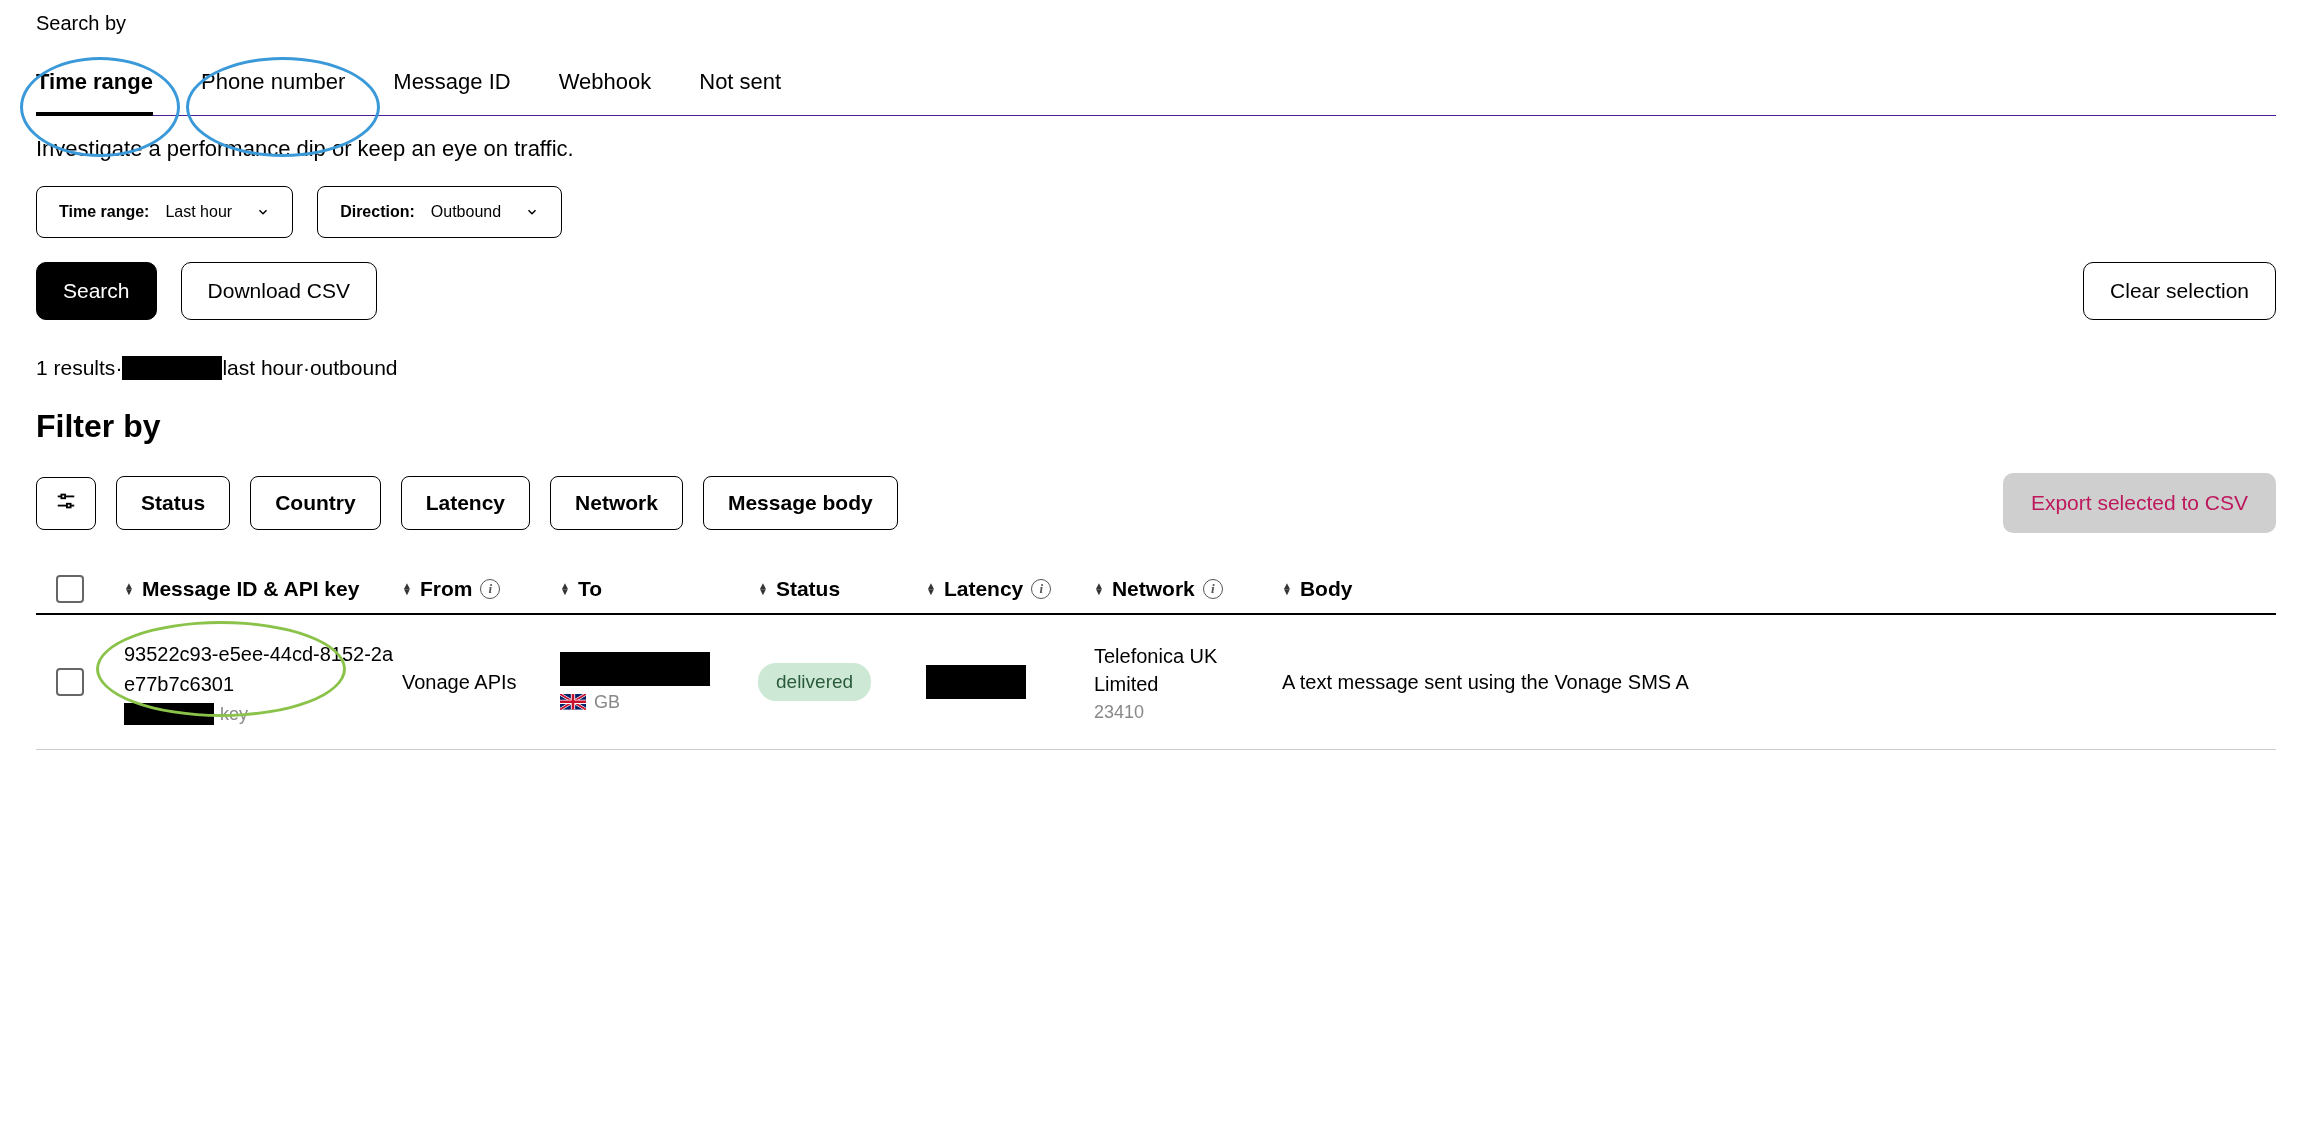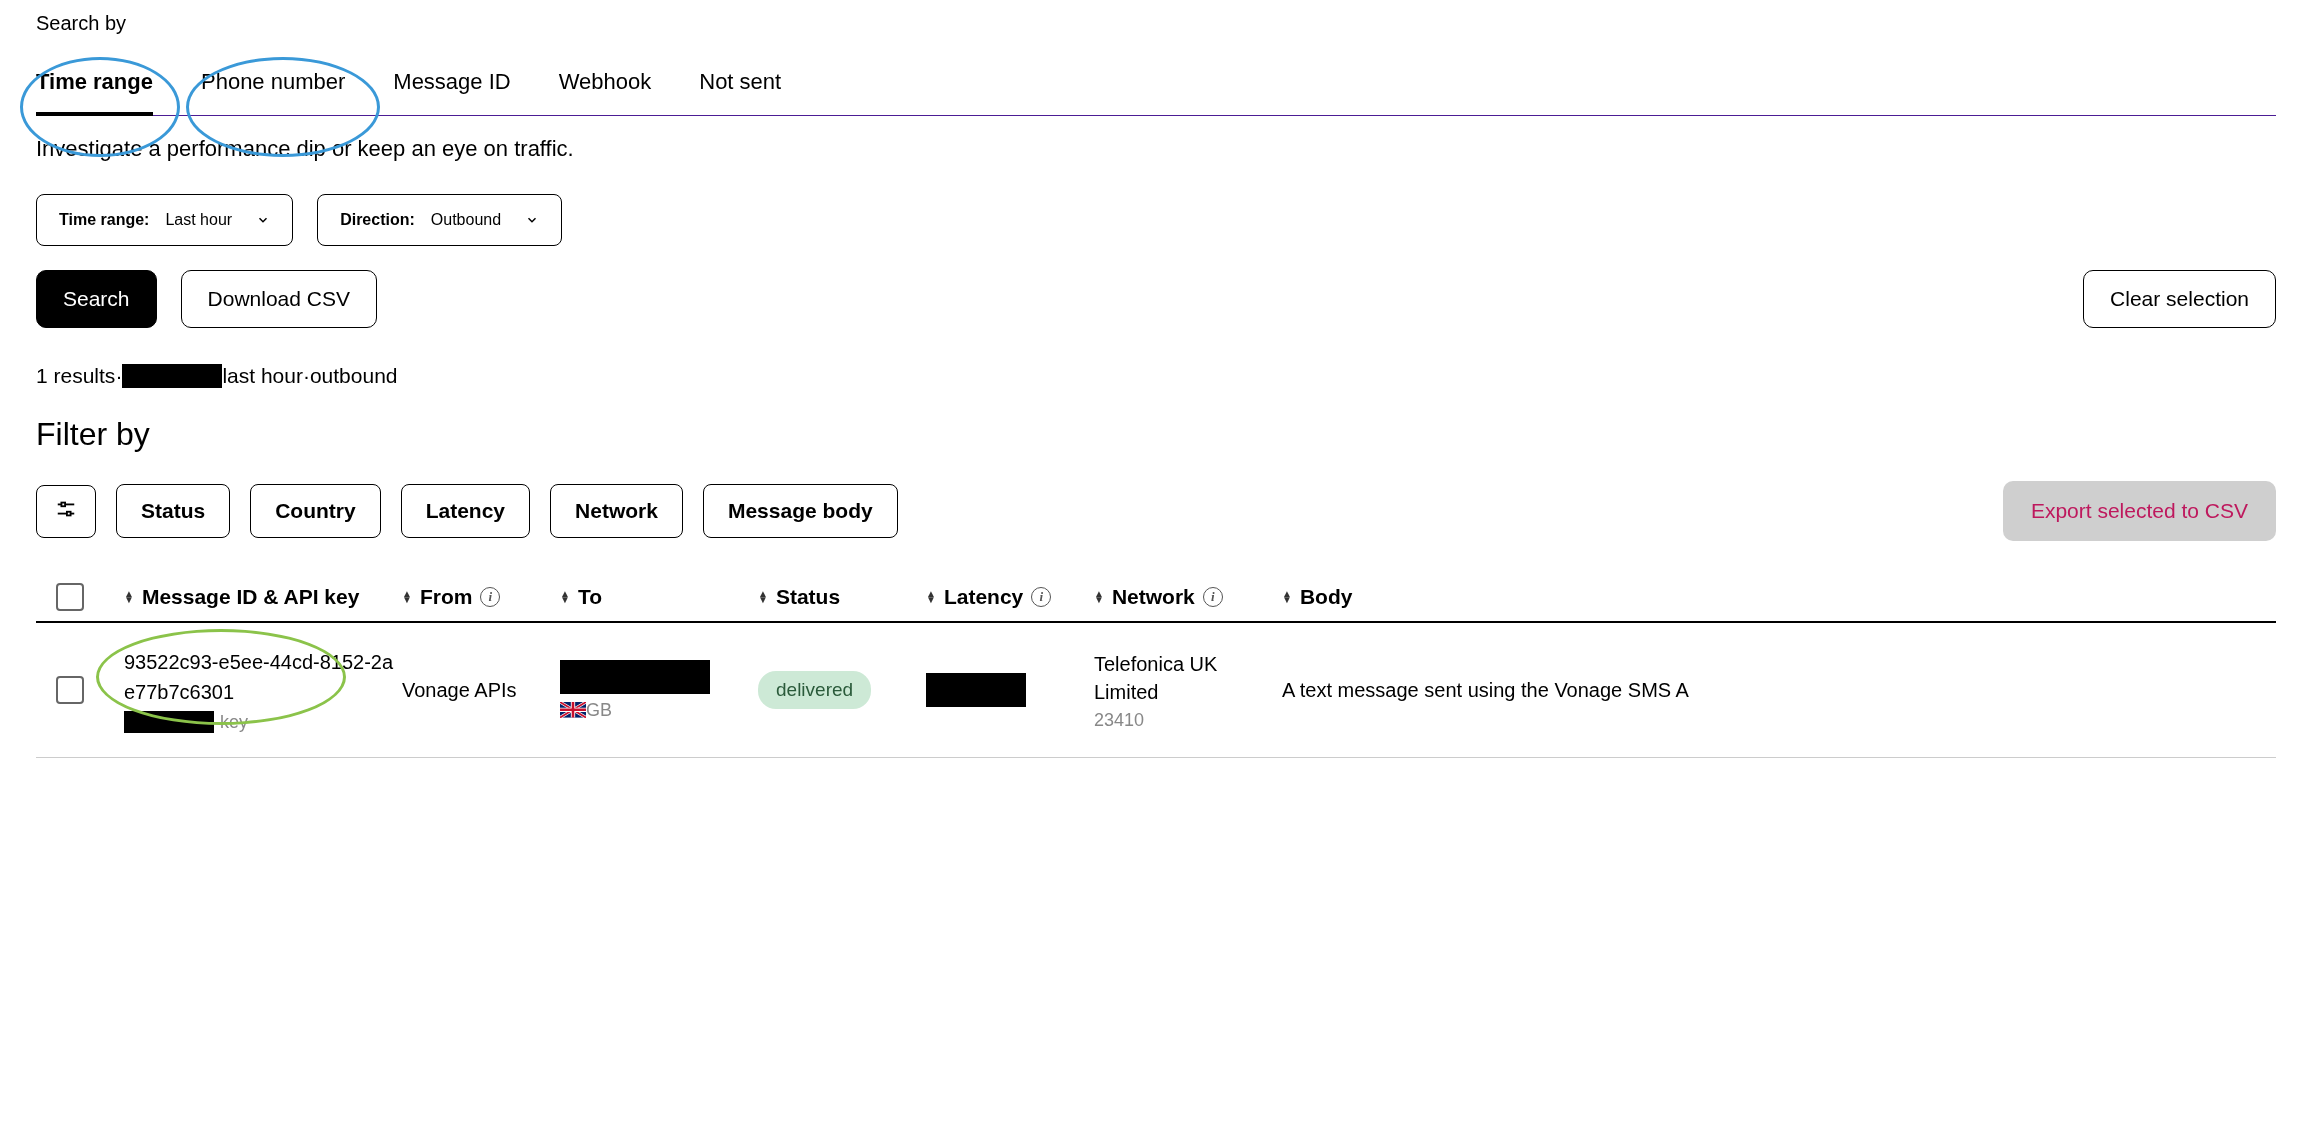--- a/index.html
+++ b/index.html
@@ -45,21 +45,21 @@
       background: #000;
     }
     .ellipse-annotation {
       position: absolute;
       border: 3px solid #3a99d8;
       border-radius: 50%;
       pointer-events: none;
     }
     .description {
       font-size: 22px;
-      margin-bottom: 32px;
+      margin-bottom: 24px;
     }
     .controls-row {
       display: flex;
       gap: 24px;
       margin-bottom: 24px;
     }
     .dropdown {
       border: 1.5px solid #000;
       border-radius: 8px;
       padding: 16px 22px;
@@ -109,21 +109,21 @@
       gap: 0;
     }
     .redacted-inline {
       display: inline-block;
       background: #000;
       height: 24px;
       vertical-align: middle;
     }
     .filter-by-heading {
       font-size: 32px;
-      font-weight: 400;
+      font-weight: 700;
       margin-bottom: 28px;
     }
     .filters-row {
       display: flex;
       gap: 20px;
       align-items: center;
       margin-bottom: 32px;
     }
     .filter-chip {
       border: 1.5px solid #000;
@@ -241,20 +241,21 @@
       flex-direction: column;
       gap: 6px;
     }
     .redacted-block {
       background: #000;
       display: block;
     }
     .country-row {
       display: flex;
       align-items: center;
+      gap: 8px;
       color: #888;
       font-size: 18px;
     }
     .flag {
       width: 26px;
       height: 16px;
     }
     .status-badge {
       background: #cde9d6;
       color: #2a5a3a;

